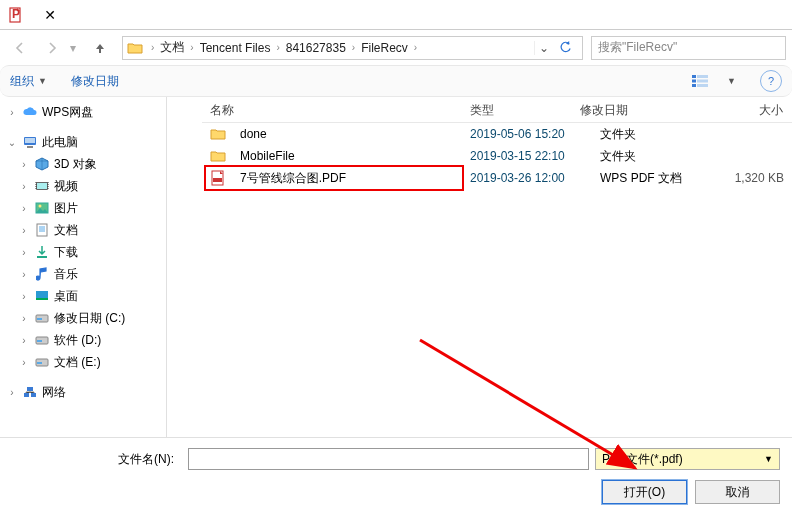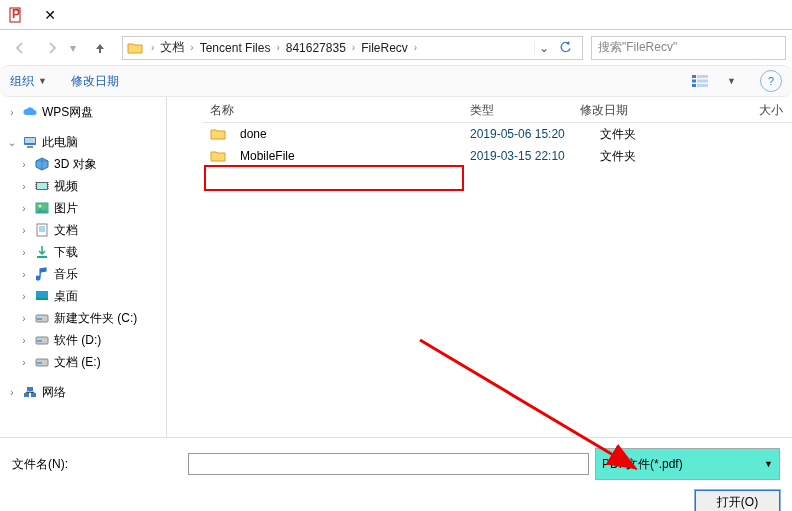--- a/index.html
+++ b/index.html
@@ -56,23 +56,23 @@
 .fc.col-date { width: 130px; color: #0c4a6e; }
 .fc.col-type { width: 110px; color: #000000; }
 .fc.col-size { width: 90px; color: #555; justify-content: flex-end; }
 .file-ic { width: 16px; height: 16px; display: flex; align-items: center; justify-content: center; }
 
 .red-annot { position: absolute; border: 2px solid #e00; pointer-events: none; }
 
 
 .bottom { border-top: 1px solid #e0e0e0; padding: 10px 12px 12px; background: #fff; }
 .row1 { display: flex; align-items: center; gap: 6px; margin-bottom: 10px; }
-.row1 .lab { width: 170px; text-align: left; padding-right: 8px; }
+.row1 .lab { width: 170px; text-align: right; padding-right: 8px; }
 .fn-input { flex: 1; height: 22px; border: 1px solid #999; padding: 0 4px; background: #fff; }
-.filter { width: 185px; height: 32px; border: 1px solid #aaa; background: #5eead4; display: flex; align-items: center; padding: 0 6px; }
+.filter { width: 185px; height: 22px; border: 1px solid #aaa; background: #fef9c3; display: flex; align-items: center; padding: 0 6px; }
 .filter .drop { margin-left: auto; font-size: 9px; }
 .row2 { display: flex; justify-content: flex-end; gap: 8px; }
 .btn { width: 85px; height: 24px; border: 1px solid #aaa; background: #efefef; display: flex; align-items: center; justify-content: center; cursor: default; }
 .btn.primary { border: 1px solid #2a72d4; outline: 1px solid #8ab4e8; }
 
 
 .arrow-svg { position: absolute; pointer-events: none; }
 
 
 svg { display: block; }
@@ -257,21 +257,21 @@
       <span class="lbl">桌面</span>
     </div>
     <div class="tree-item lvl1">
       <span class="exp">›</span>
       <span class="ic">
           <svg width="14" height="12" viewBox="0 0 14 12">
             <rect x="1" y="3" width="12" height="7" rx="1" fill="#ccc" stroke="#888"></rect>
             <rect x="2" y="6" width="5" height="2" fill="#5aa9e6"></rect>
           </svg>
         </span>
-      <span class="lbl">新建文件夹 (C:)</span>
+      <span class="lbl">修改日期 (C:)</span>
     </div>
     <div class="tree-item lvl1">
       <span class="exp">›</span>
       <span class="ic">
           <svg width="14" height="12" viewBox="0 0 14 12">
             <rect x="1" y="3" width="12" height="7" rx="1" fill="#ccc" stroke="#888"></rect>
             <rect x="2" y="6" width="5" height="2" fill="#5aa9e6"></rect>
           </svg>
         </span>
       <span class="lbl">软件 (D:)</span>
@@ -331,38 +331,56 @@
                 <path d="M1 3 L6 3 L7 4 L15 4 L15 12 L1 12 Z" fill="#ffd86b" stroke="#d9a031"></path>
               </svg>
             </span>
           <span>MobileFile</span>
         </div>
         <div class="fc col-date">2019-03-15 22:10</div>
         <div class="fc col-type">文件夹</div>
         <div class="fc col-size"></div>
       </div>
 
+      <div class="file-row">
+        <div class="fc col-name">
+          <span class="file-ic">
+              <svg width="14" height="16" viewBox="0 0 14 16">
+                <rect x="1" y="1" width="11" height="14" fill="#fff" stroke="#c33"></rect>
+                <path d="M9 1 L12 4 L9 4 Z" fill="#c33"></path>
+                <rect x="2" y="8" width="9" height="4" fill="#c33"></rect>
+              </svg>
+            </span>
+          <span>7号管线综合图.PDF</span>
+        </div>
+        <div class="fc col-date">2019-03-26 12:00</div>
+        <div class="fc col-type">WPS PDF 文档</div>
+        <div class="fc col-size">1,320 KB</div>
+      </div>
 
       <div class="red-annot" style="left:2px; top:42px; width:260px; height:26px;"></div>
     </div>
   </div>
 </div>
 
 <div class="bottom">
   <div class="row1">
     <div class="lab">文件名(N):</div>
     <input class="fn-input" type="text" style="">
     <div class="filter">
       <span>PDF文件(*.pdf)</span>
       <span class="drop">▼</span>
     </div>
   </div>
   <div class="row2">
     <div class="btn primary">
         <span>打开(O)</span>
+      </div>
+    <div class="btn">
+        <span>取消</span>
       </div>
   </div>
 </div>
 
 <svg class="arrow-svg" style="left:400px; top:320px; width:280px; height:170px;" viewBox="0 0 280 170">
   <defs>
       <marker id="ah" markerWidth="10" markerHeight="8" refX="9" refY="4" orient="auto">
         <path d="M0 0 L10 4 L0 8 Z" fill="#e00"></path>
       </marker>
     </defs>

